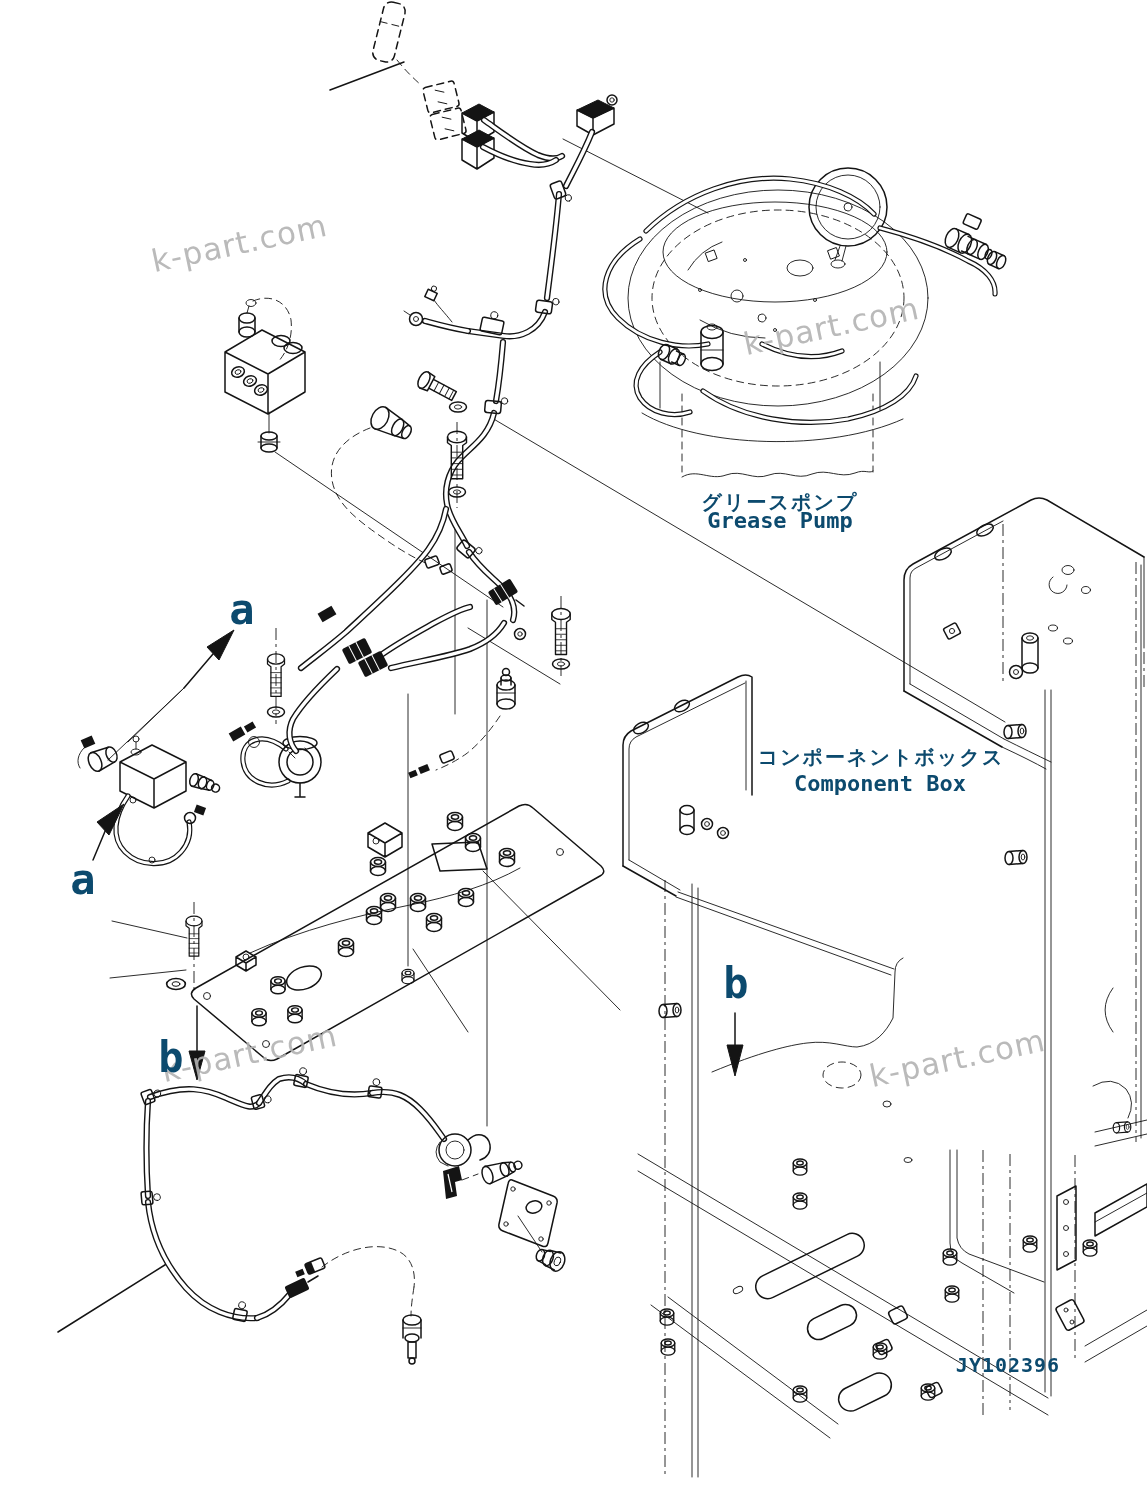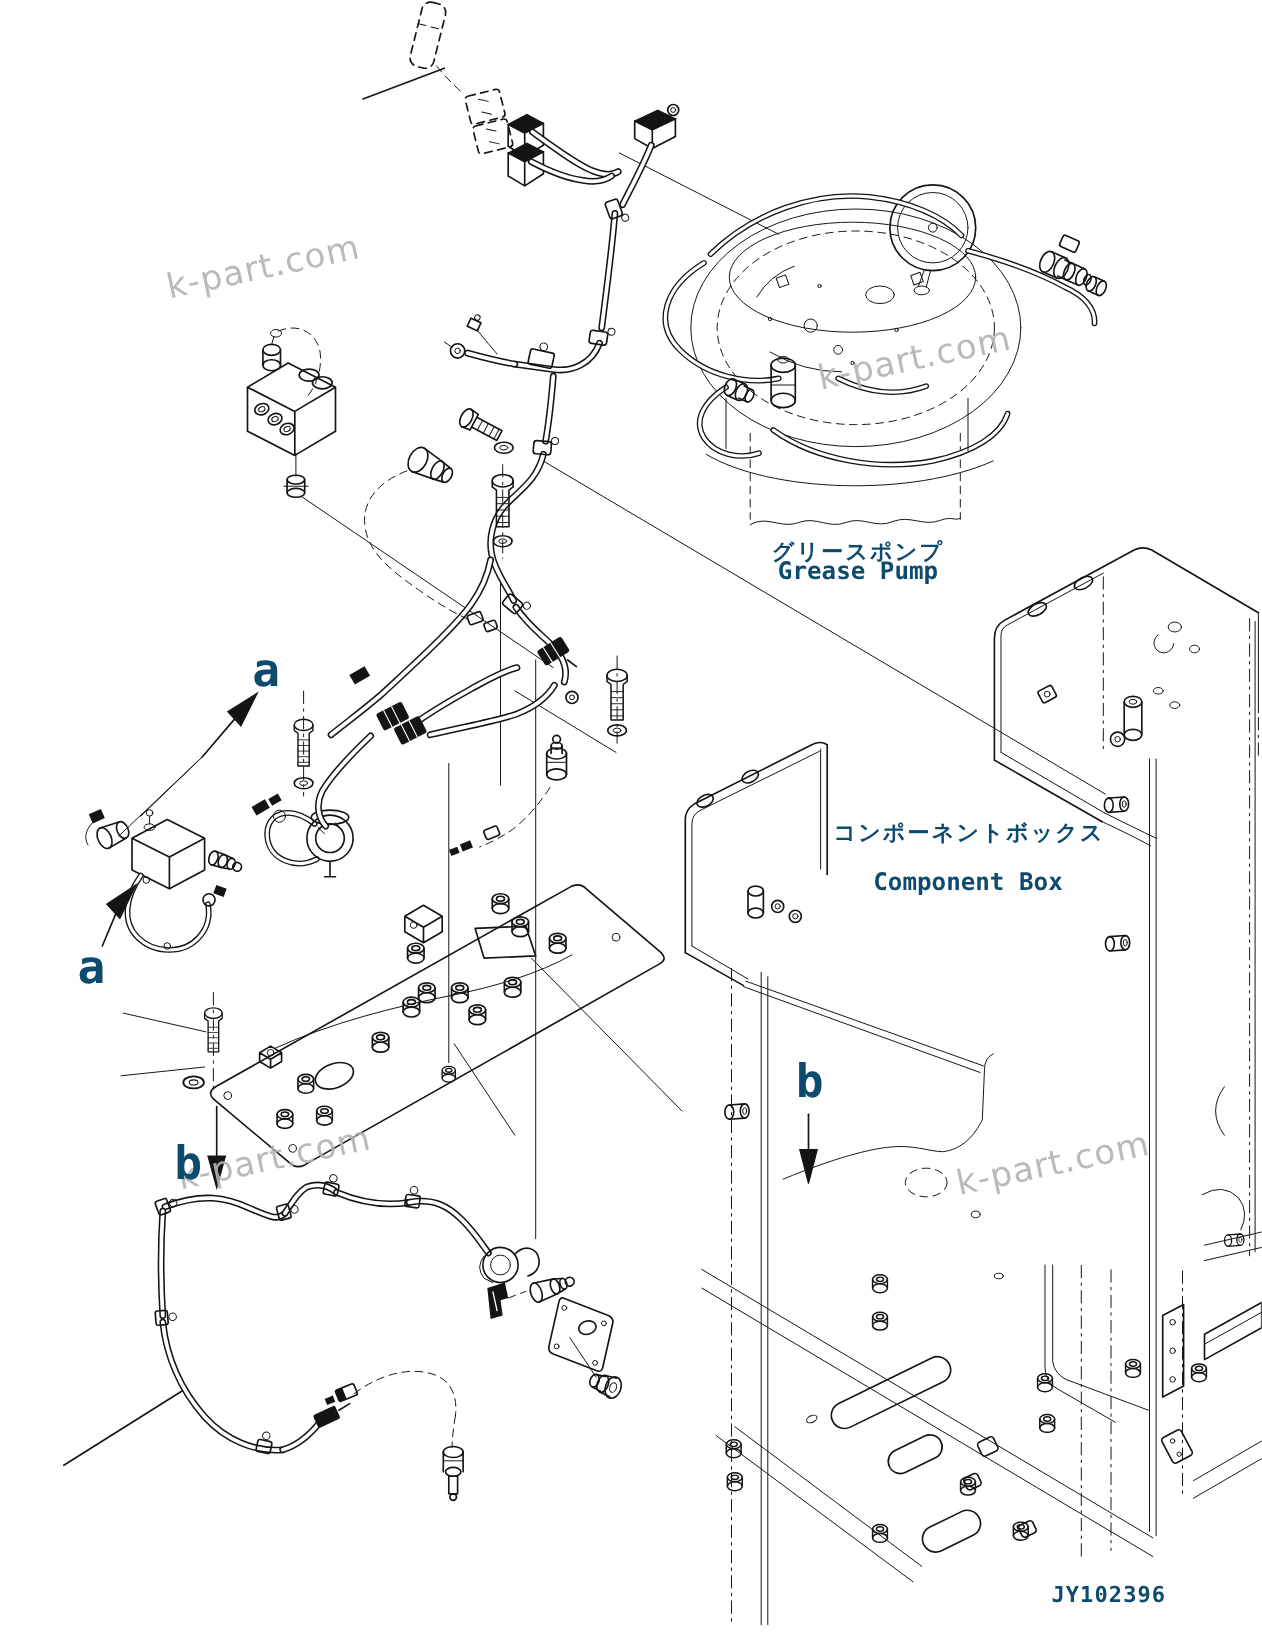--- a/index.html
+++ b/index.html
@@ -579,18 +579,18 @@
 </svg>
 
 <div class="wm" style="left:150px;top:225px;">k-part.com</div>
 <div class="wm" style="left:742px;top:308px;">k-part.com</div>
 <div class="wm" style="left:160px;top:1035px;">k-part.com</div>
 <div class="wm" style="left:868px;top:1040px;">k-part.com</div>
 
 <div class="lbl jp" style="left:780px;top:502px;">グリースポンプ</div>
 <div class="lbl en" style="left:780px;top:520px;">Grease Pump</div>
 <div class="lbl jp" style="left:881px;top:757px;text-align:center;">コンポーネントボックス</div>
-<div class="lbl en" style="left:880px;top:803px;">Component Box</div>
+<div class="lbl en" style="left:880px;top:783px;">Component Box</div>
 <div class="lbl marker" style="left:242px;top:609px;">a</div>
 <div class="lbl marker" style="left:83px;top:879px;">a</div>
 <div class="lbl marker" style="left:171px;top:1057px;">b</div>
 <div class="lbl marker" style="left:736px;top:983px;">b</div>
-<div class="lbl dwg" style="left:1008px;top:1449px;">JY102396</div>
+<div class="lbl dwg" style="left:1008px;top:1365px;">JY102396</div>
 
 </body></html>

